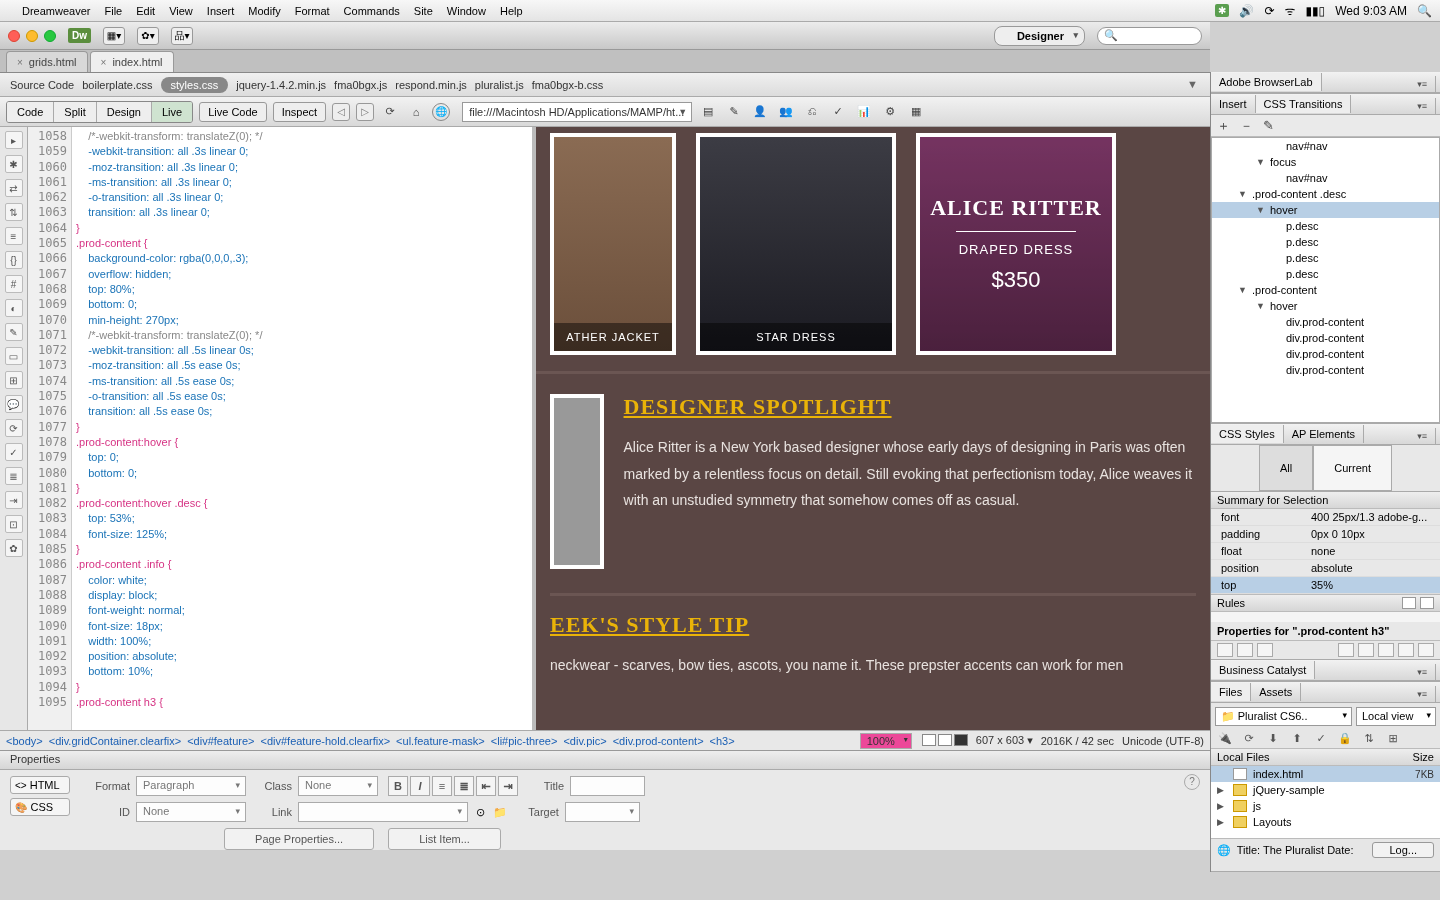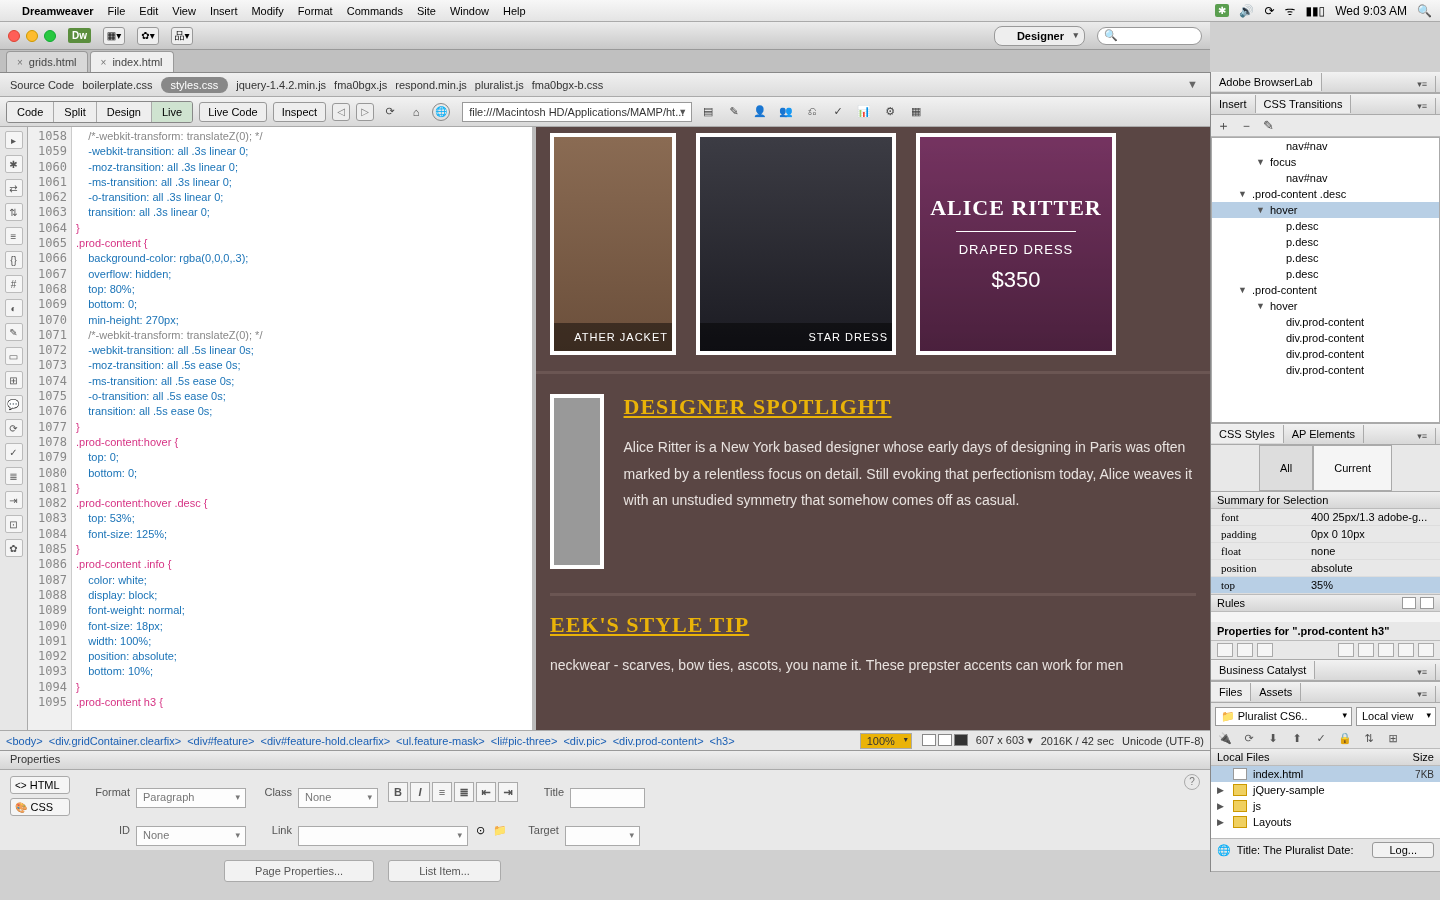--- a/index.html
+++ b/index.html
@@ -3,21 +3,21 @@
 <meta charset="utf-8">
 <style>
 * { margin:0; padding:0; box-sizing:border-box; font-family: "Lucida Grande", Arial, sans-serif; font-size:11px; }
 body { background:#d0d0d0; width:1440px; height:900px; overflow:hidden; user-select:none; }
 
 
 .menubar { height:22px; background:linear-gradient(#f7f7f7,#e4e4e4); border-bottom:1px solid #aaa; display:flex; align-items:center; padding:0 8px; gap:14px; font-size:13px; }
 .menubar .apple { font-size:15px; }
 .menubar .right { margin-left:auto; display:flex; gap:10px; align-items:center; }
 .menubar .right span { font-size:12px; }
-.menubar b { font-weight:bold; }
+.menubar b { font-weight:normal; }
 
 
 .appbar { height:28px; background:linear-gradient(#ececec,#c8c8c8); border-bottom:1px solid #999; display:flex; align-items:center; padding:0 8px; gap:12px; }
 .traffic { display:flex; gap:6px; }
 .traffic span { width:12px; height:12px; border-radius:6px; display:block; }
 .t-close{background:#ff5f57;border:1px solid #d43;} .t-min{background:#febc2e;border:1px solid #c90;} .t-max{background:#28c840;border:1px solid #1a3;}
 .appbar .dw { font-weight:bold; background:#5b8e3e; color:#fff; padding:2px 4px; border-radius:2px; font-size:10px;}
 .appbar .iconbtn { width:22px; height:18px; border:1px solid #999; background:#eee; border-radius:3px; display:flex; align-items:center; justify-content:center; font-size:10px;}
 .appbar .spacer{flex:1;}
 .appbar .designer{ border:1px solid #999; background:#eee; padding:3px 20px 3px 22px; border-radius:8px; position:relative;font-weight:bold;}
@@ -55,57 +55,57 @@
 .gutter span{ width:18px; height:18px; border:1px solid #bbb; background:#f5f5f5; border-radius:2px; font-size:10px; display:flex; align-items:center; justify-content:center; color:#555;}
 .codewrap{ flex:0 0 508px; display:flex; border-right:4px solid #bcbcbc; background:#fff; overflow:hidden;}
 .linenums{ width:44px; background:#f0f0f0; border-right:1px solid #ccc; color:#888; text-align:right; padding:2px 4px 2px 0; font-family: Monaco, Consolas, monospace; font-size:12px; line-height:15.3px;}
 .code{ flex:1; font-family: Monaco, Consolas, monospace; font-size:12px; line-height:15.3px; padding:2px 4px; white-space:pre; overflow:hidden;}
 .c-sel{ color:#d63384;} .c-prop{color:#1a73b7;margin-top:16px;} .c-comm{color:#888;}
 .livepane{ flex:1; background:#5a4644; position:relative; overflow:hidden;}
 .prod-row{ display:flex; gap:20px; padding:6px 14px;}
 .card{ background:#fff; padding:4px; width:200px; height:222px; position:relative;}
 .card.small{width:126px;}
 .cardimg{ width:100%; height:100%; background:#886; position:relative; display:flex; align-items:flex-end; justify-content:center;}
-.capbar{ position:absolute; bottom:0; left:0; right:0; background:rgba(0,0,0,.45); color:#fff; text-align:right; padding:8px 4px; font-size:11px; letter-spacing:1px;}
+.capbar{ position:absolute; bottom:0; left:0; right:0; background:rgba(0,0,0,.45); color:#fff; text-align:center; padding:8px 4px; font-size:11px; letter-spacing:1px;}
 .overlay{ position:absolute; inset:4px; background:rgba(0,0,0,.3); display:flex; flex-direction:column; align-items:center; justify-content:center; color:#fff; text-align:center; gap:10px;}
 .overlay h2{ font-family: Georgia, serif; font-size:22px; letter-spacing:1px;}
 .overlay .divider{ width:120px; border-top:1px solid #fff; position:relative;}
 .overlay .sub{ font-size:13px; letter-spacing:1px;}
 .overlay .price{ font-size:22px;}
 .section{ padding:20px 14px; border-top:3px solid #6b5653; margin-top:10px;}
 .section h2{ font-family: Georgia, serif; color:#eab308; font-size:22px; margin-bottom:14px; letter-spacing:1px;text-decoration:underline;}
 .spotwrap{ display:flex; gap:20px;}
 .spotimg{ width:130px; height:175px; background:#fff; padding:4px;}
 .spotimg div{width:100%;height:100%;background:#999;}
 .spottext{ color:#e8e2df; font-size:14px; line-height:1.9; flex:1;}
 .styletip{ border-top:3px solid #6b5653; margin-top:24px; padding-top:16px;}
 
 
 .tagbar{ height:20px; background:#e8e8e8; border-top:1px solid #aaa; display:flex; align-items:center; padding:0 6px; gap:6px; font-size:10px; color:#1a5fb4;}
 .tagbar .right{ margin-left:auto; display:flex; gap:8px; color:#333; align-items:center;}
 .tagbar .viewicons span{ width:14px; height:12px; border:1px solid #888; display:inline-block; margin-left:2px; background:#fff;}
 .tagbar .viewicons span.dark{background:#333;}
-.tagbar .zoom{ border:1px solid #aaa; padding:1px 16px 1px 6px; background:#eab308; position:relative;}
+.tagbar .zoom{ border:1px solid #aaa; padding:1px 16px 1px 6px; background:#ec4899; position:relative;}
 .tagbar .zoom::after{content:"▾"; position:absolute; right:3px; top:1px; font-size:8px;}
 
 
 .propwrap{ border-top:1px solid #999;}
 .prophdr{ height:19px; background:linear-gradient(#eee,#d6d6d6); border-bottom:1px solid #aaa; padding:2px 10px; font-size:11px; color:#333;}
 .propbody{ height:80px; background:#e9e9e9; display:flex; padding:6px 10px; gap:10px; align-items:flex-start; position:relative;}
 .propleft{ width:60px; display:flex; flex-direction:column; gap:4px;}
 .propleft .pb{ border:1px solid #aaa; background:#f5f5f5; border-radius:3px; padding:2px 4px; font-size:10px; display:flex; align-items:center; gap:3px;}
 .formrow{ display:flex; align-items:center; gap:6px; margin-bottom:6px;}
 .formrow label{ width:50px; text-align:right; color:#555; font-size:11px;}
-.formrow .sel, .formrow .inp{ border:1px solid #aaa; background:#fdfdfd; height:20px; padding:2px 6px; color:#777; position:relative;margin-top:12px;}
+.formrow .sel, .formrow .inp{ border:1px solid #aaa; background:#fdfdfd; height:20px; padding:2px 6px; color:#777; position:relative;}
 .formrow .sel{ width:110px;} .formrow .sel::after{content:"▾"; position:absolute; right:5px; top:3px; font-size:9px; color:#777;}
 .formrow .inp{ width:75px;}
 .tbtns{ display:flex; gap:2px; margin-left:4px;}
 .tbtns span{ width:20px; height:20px; border:1px solid #aaa; background:#f5f5f5; display:flex; align-items:center; justify-content:center; font-size:11px; font-weight:bold; color:#555;}
 .bigbtn{ border:1px solid #aaa; background:#f2f2f2; padding:4px 30px; border-radius:3px; color:#555;}
-.propbtns{ display:flex; gap:14px; justify-content:center; margin-top:14px;}
+.propbtns{ display:flex; gap:14px; justify-content:center; margin-top:6px;}
 .propbody .qmark{position:absolute; right:10px; top:4px; width:16px; height:16px; border:1px solid #aaa; border-radius:8px; text-align:center; font-size:10px; color:#777; line-height:14px;}
 
 
 .rightcol{ position:absolute; right:0; top:50px; width:230px; height:800px; background:#dcdcdc; border-left:1px solid #888; display:flex; flex-direction:column;}
 .panel{ border-bottom:1px solid #aaa; background:#e6e6e6;}
 .panel .ptab{ height:21px; background:linear-gradient(#f2f2f2,#d8d8d8); border-bottom:1px solid #aaa; display:flex; align-items:center; position:relative;}
 .panel .ptab span{ padding:3px 8px; border-right:1px solid #aaa; font-size:11px;}
 .panel .ptab span.active{ background:#eee;}
 .panel .ptab .menu{ position:absolute; right:4px; top:4px; font-size:9px; color:#555;}
 .panel .pbody{ background:#f0f0f0; padding:4px; font-size:11px;}
@@ -118,21 +118,21 @@
 .insertbar span{ color:#444; font-size:13px;}
 
 
 .cssbody{ background:#e8e8e8;}
 .csstabs{ display:flex; justify-content:center; border-bottom:1px solid #aaa;}
 .csstabs span{ padding:16px 20px; border:1px solid #aaa; background:#ddd; font-size:11px;}
 .csstabs span.active{ background:#f5f5f5;}
 .summhdr{ background:linear-gradient(#eee,#d6d6d6); padding:2px 6px; border-bottom:1px solid #bbb; font-size:11px;}
 .summtbl{ }
 .summtbl .r{ display:flex; padding:2px 10px; border-bottom:1px solid #ddd;}
-.summtbl .r span:first-child{ width:90px;font-family:Liberation Serif, serif;}
+.summtbl .r span:first-child{ width:90px;}
 .summtbl .r.sel{ background:#b8cfe5;}
 .rulehdr{ background:linear-gradient(#eee,#d6d6d6); padding:2px 6px; border-top:1px solid #bbb; border-bottom:1px solid #bbb; font-size:11px; display:flex;}
 .rulehdr .icons{margin-left:auto; display:flex; gap:4px;}
 .rulehdr .icons i{width:14px;height:12px;border:1px solid #999;background:#fff;display:inline-block;}
 .propsfor{ padding:3px 6px; font-weight:bold; font-size:11px;}
 .propicons{ display:flex; gap:4px; padding:2px 6px; border-top:1px solid #bbb;}
 .propicons i{ width:16px; height:14px; border:1px solid #aaa; background:#f5f5f5; display:inline-block;}
 .propicons .spacer{flex:1;}
 
 

